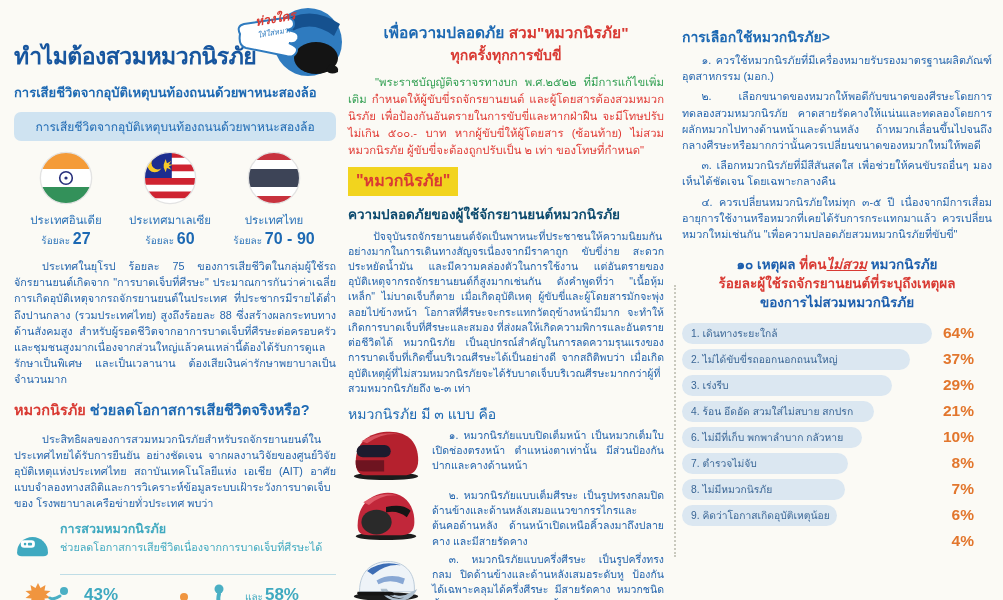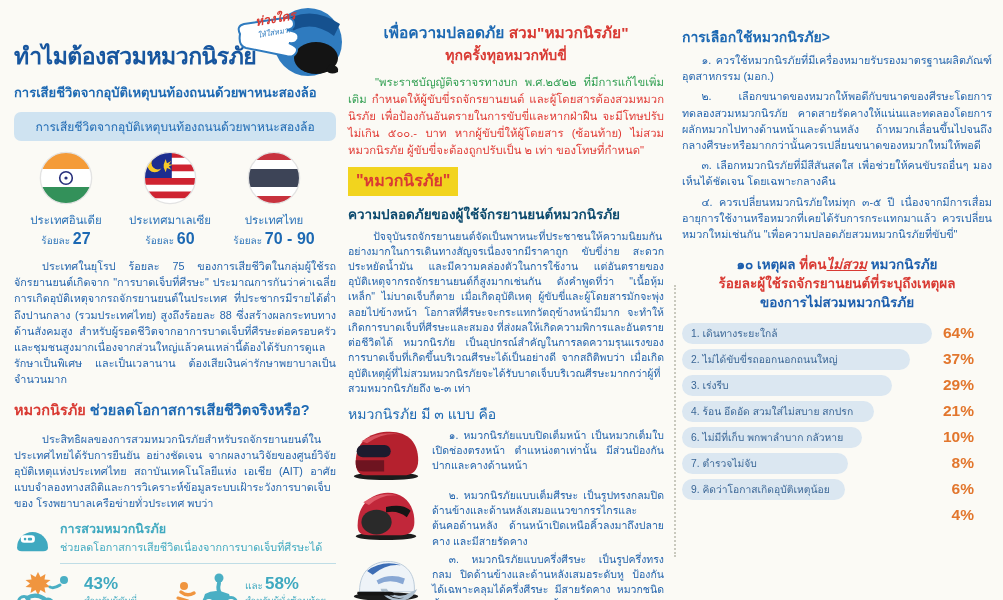--- a/index.html
+++ b/index.html
@@ -27,21 +27,21 @@
   .flag-percent{font-size:10px;color:#2a72b8;margin-top:1px;}
   .flag-percent .pct-value{font-size:16px;font-weight:bold;color:#1d69b3;}
   .body-par{margin:10px 0 0 0;font-size:10.8px;line-height:1.5;color:#2465ae;text-align:justify;text-indent:2.6em;}
   .q-heading{margin:10px 0 0 0;font-size:14.5px;font-weight:bold;}
   .q-red{color:#d93a33;}
   .q-blue{color:#1d69b3;}
   .callout{margin-top:8px;}
   .callout-head{display:flex;align-items:center;gap:8px;}
   .callout-texts{flex:1;}
   .callout-title{font-size:12.5px;font-weight:bold;color:#3fa9c0;}
-  .callout-subtitle{font-size:10.8px;color:#3fa9c0;border-bottom:1px solid #bfdde6;padding-bottom:7px;}
+  .callout-subtitle{font-size:10.8px;color:#3fa9c0;border-bottom:1px solid #bfdde6;padding-bottom:18px;}
   .stats-row{display:flex;margin-top:4px;align-items:center;}
   .stat{display:flex;align-items:center;gap:4px;width:50%;}
   .stat-num{font-size:17px;font-weight:bold;color:#3fa9c0;line-height:1.1;}
   .stat-prefix{font-size:10px;font-weight:normal;color:#3fa9c0;margin-right:2px;}
   .stat-label{font-size:9.5px;color:#3fa9c0;}
 
   
   .mid-title{margin-top:22px;text-align:center;line-height:1.35;}
   .mid-title-blue{font-size:15.5px;font-weight:bold;color:#1d69b3;}
   .mid-title-red{font-size:15.5px;font-weight:bold;color:#d93a33;}
@@ -249,21 +249,21 @@
           </div>
         </div>
       </div>
     </div>
   </div>
 
   <div class="col col-mid">
     <div class="mid-title">
       <span class="mid-title-blue">เพื่อความปลอดภัย </span><span class="mid-title-red">สวม"หมวกนิรภัย"</span>
     </div>
-    <div class="mid-title2">ทุกครั้งทุอหมวกทับขี่</div>
+    <div class="mid-title2">ทุกครั้งทุกการขับขี่</div>
 
     <p class="law-par">
       <span class="law-green">"พระราชบัญญัติจราจรทางบก พ.ศ.๒๕๒๒ ที่มีการแก้ไขเพิ่มเติม </span><span class="law-red">กำหนดให้ผู้ขับขี่รถจักรยานยนต์ และผู้โดยสารต้องสวมหมวกนิรภัย เพื่อป้องกันอันตรายในการขับขี่และหากฝ่าฝืน จะมีโทษปรับไม่เกิน ๕๐๐.- บาท หากผู้ขับขี่ให้ผู้โดยสาร (ซ้อนท้าย) ไม่สวมหมวกนิรภัย ผู้ขับขี่จะต้องถูกปรับเป็น ๒ เท่า ของโทษที่กำหนด"</span>
     </p>
 
     <span class="highlight-chip">"หมวกนิรภัย"</span>
 
     <h3 class="safety-heading">ความปลอดภัยของผู้ใช้จักรยานยนต์หมวกนิรภัย</h3>
     <p class="safety-par">ปัจจุบันรถจักรยานยนต์จัดเป็นพาหนะที่ประชาชนให้ความนิยมกันอย่างมากในการเดินทางสัญจรเนื่องจากมีราคาถูก ขับขี่ง่าย สะดวก ประหยัดน้ำมัน และมีความคล่องตัวในการใช้งาน แต่อันตรายของอุบัติเหตุจากรถจักรยานยนต์ก็สูงมากเช่นกัน ดังคำพูดที่ว่า "เนื้อหุ้มเหล็ก" ไม่บาดเจ็บก็ตาย เมื่อเกิดอุบัติเหตุ ผู้ขับขี่และผู้โดยสารมักจะพุ่งลอยไปข้างหน้า โอกาสที่ศีรษะจะกระแทกวัตถุข้างหน้ามีมาก จะทำให้เกิดการบาดเจ็บที่ศีรษะและสมอง ที่ส่งผลให้เกิดความพิการและอันตรายต่อชีวิตได้ หมวกนิรภัย เป็นอุปกรณ์สำคัญในการลดความรุนแรงของการบาดเจ็บที่เกิดขึ้นบริเวณศีรษะได้เป็นอย่างดี จากสถิติพบว่า เมื่อเกิดอุบัติเหตุผู้ที่ไม่สวมหมวกนิรภัยจะได้รับบาดเจ็บบริเวณศีรษะมากกว่าผู้ที่สวมหมวกนิรภัยถึง ๒-๓ เท่า</p>
 
@@ -342,20 +342,24 @@
       </div>
       <div class="reason-row">
         <div class="reason-bar">6. ไม่มีที่เก็บ พกพาลำบาก กลัวหาย</div>
         <div class="reason-value">10%</div>
       </div>
       <div class="reason-row">
         <div class="reason-bar">7. ตำรวจไม่จับ</div>
         <div class="reason-value">8%</div>
       </div>
       <div class="reason-row">
+        <div class="reason-bar">8. ไม่มีหมวกนิรภัย</div>
+        <div class="reason-value">7%</div>
+      </div>
+      <div class="reason-row">
         <div class="reason-bar">9. คิดว่าโอกาสเกิดอุบัติเหตุน้อย</div>
         <div class="reason-value">6%</div>
       </div>
       <div class="reason-row">
         <div class="reason-value">4%</div>
       </div>
     </div>
   </div>
 
   <div class="crease"></div>

